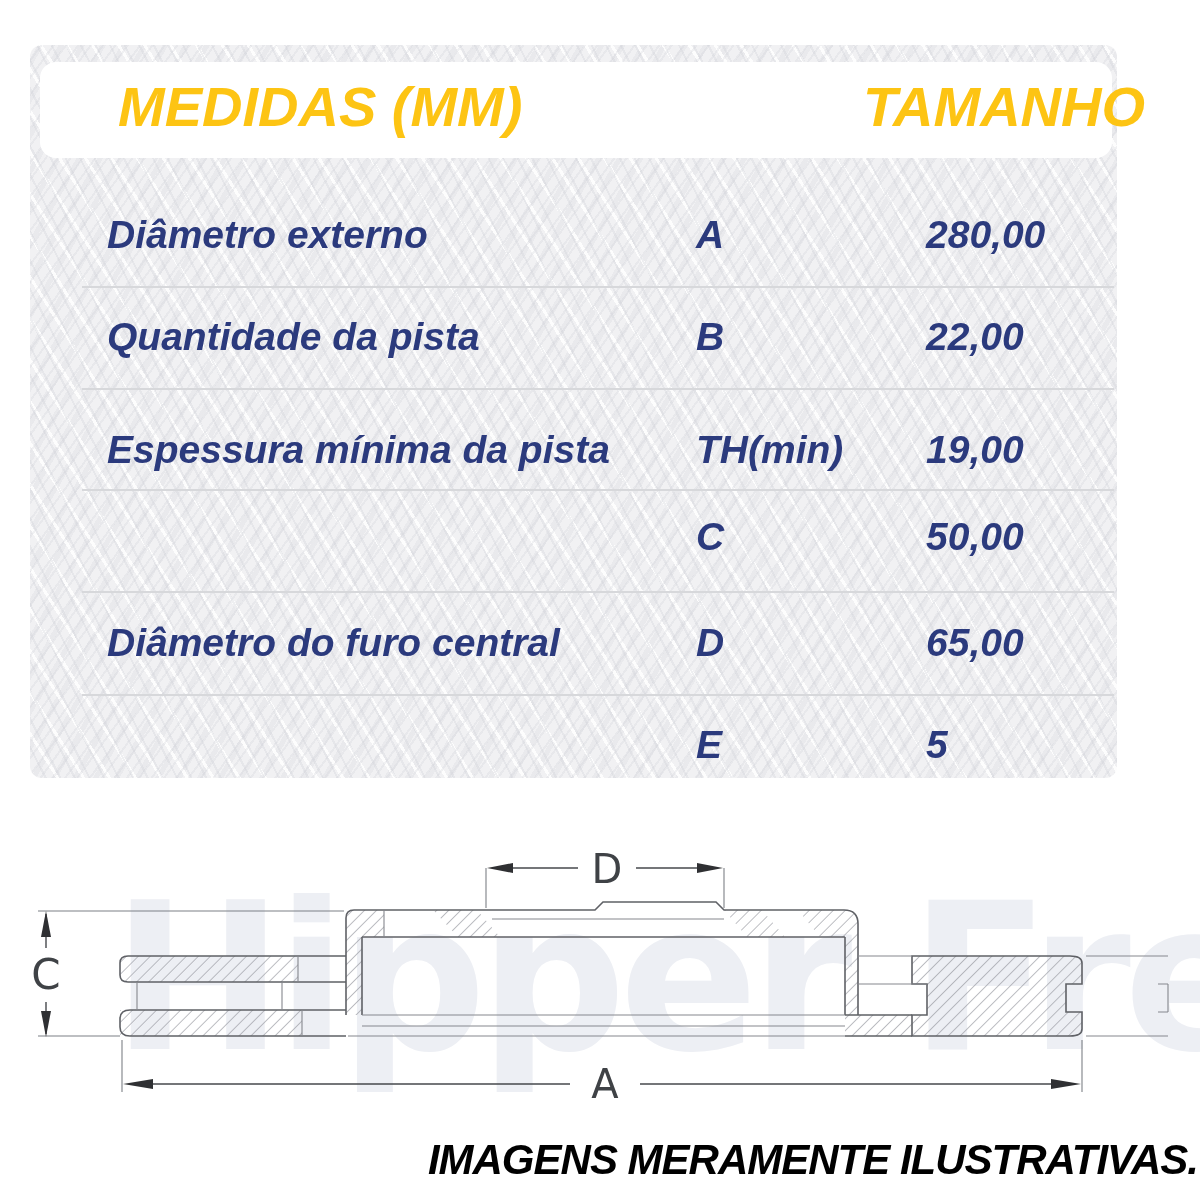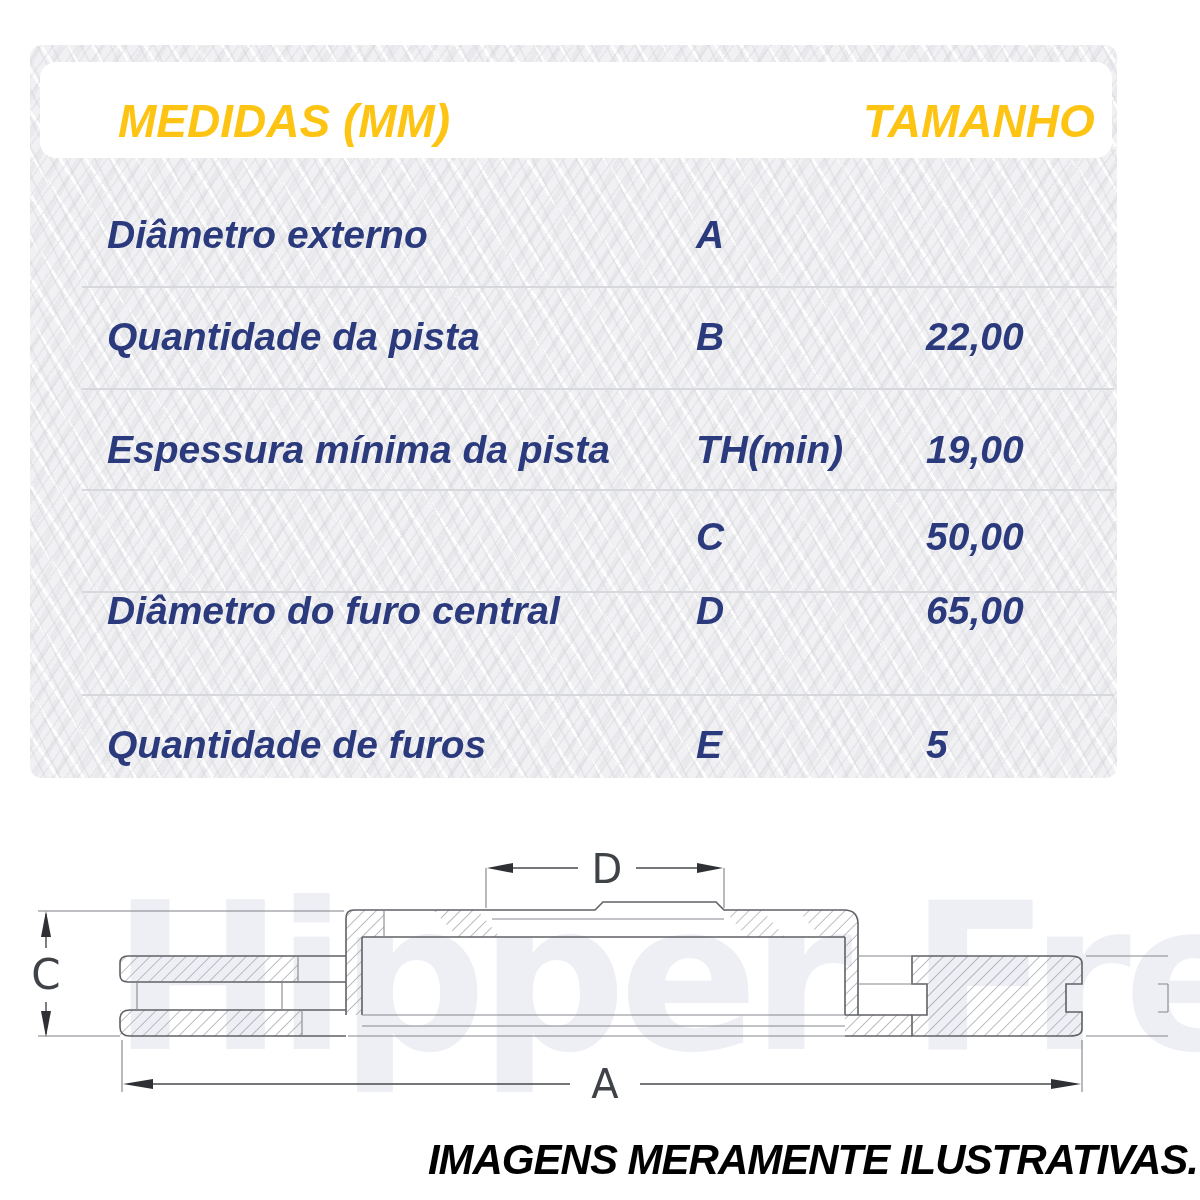--- a/index.html
+++ b/index.html
@@ -16,22 +16,22 @@
       repeating-linear-gradient(63deg, rgba(205,207,214,.30) 0 2px, transparent 2px 13px),
       repeating-linear-gradient(-54deg, rgba(205,207,214,.26) 0 2px, transparent 2px 10px),
       repeating-linear-gradient(58deg, rgba(255,255,255,.85) 0 3px, transparent 3px 22px),
       repeating-linear-gradient(-60deg, rgba(198,200,208,.18) 0 5px, transparent 5px 18px);
   }
   .header-band{
     position:absolute;left:40px;top:62px;width:1072px;height:96px;
     background:#ffffff;border-radius:16px;
   }
   .hdr{
-    position:absolute;top:96px;height:50px;line-height:50px;
-    font-size:46px;font-weight:bold;font-style:italic;color:#FDC413;
+    position:absolute;top:82px;height:50px;line-height:50px;
+    font-size:56px;font-weight:bold;font-style:italic;color:#FDC413;
     white-space:nowrap;
   }
   .hdr.measures{left:118px;}
   .hdr.size{left:820px;margin-left:43px;}
   .row{
     position:absolute;left:0;width:1200px;height:50px;line-height:50px;
     font-weight:bold;font-style:italic;color:#2B3A7D;font-size:39px;
     white-space:nowrap;
   }
   .row .lbl{position:absolute;left:107px;}
@@ -59,20 +59,21 @@
 <body>
 
 <div class="panel"></div>
 <div class="header-band"></div>
 <div class="hdr measures">MEDIDAS (MM)</div>
 <div class="hdr size">TAMANHO</div>
 
 <div class="row" style="top:210px">
   <span class="lbl">Diâmetro externo</span>
   <span class="ltr">A</span>
+  <span class="val">280,00</span>
 </div>
 <div class="sep" style="top:286px"></div>
 
 <div class="row" style="top:312px">
   <span class="lbl">Quantidade da pista</span>
   <span class="ltr">B</span>
   <span class="val">22,00</span>
 </div>
 <div class="sep" style="top:388px"></div>
 
@@ -82,29 +83,28 @@
   <span class="val">19,00</span>
 </div>
 <div class="sep" style="top:489px"></div>
 
 <div class="row" style="top:512px">
   <span class="ltr">C</span>
   <span class="val">50,00</span>
 </div>
 <div class="sep" style="top:591px"></div>
 
-<div class="row" style="top:586px">
+<div class="row" style="top:618px">
   <span class="lbl">Diâmetro do furo central</span>
   <span class="ltr">D</span>
   <span class="val">65,00</span>
 </div>
 <div class="sep" style="top:694px"></div>
 
 <div class="row" style="top:720px">
-  <span class="lbl">Quantidade de furos</span>
   <span class="ltr">E</span>
   <span class="val">5</span>
 </div>
 
 <div class="watermark">Hipper Freios</div>
 
 <svg class="drawing" width="1200" height="290" viewBox="0 830 1200 290" xmlns="http://www.w3.org/2000/svg">
   <defs>
     <pattern id="hx" width="8.5" height="8.5" patternUnits="userSpaceOnUse" patternTransform="rotate(45)">
       <line x1="0" y1="0" x2="0" y2="8.5" stroke="#9b9ca3" stroke-width="1.3"></line>

